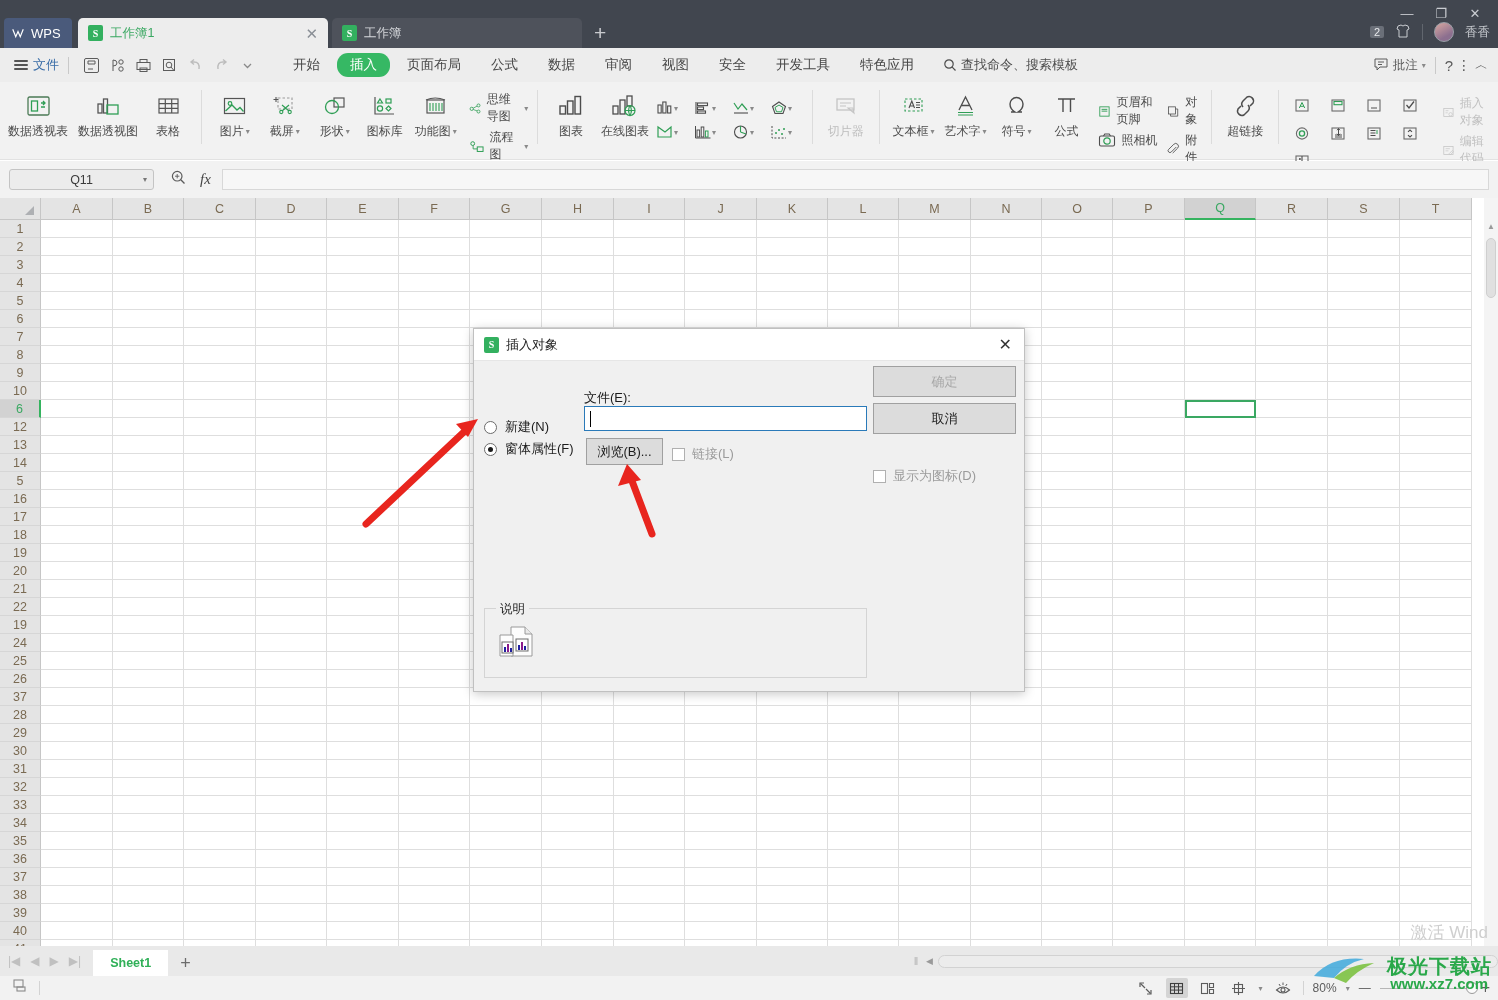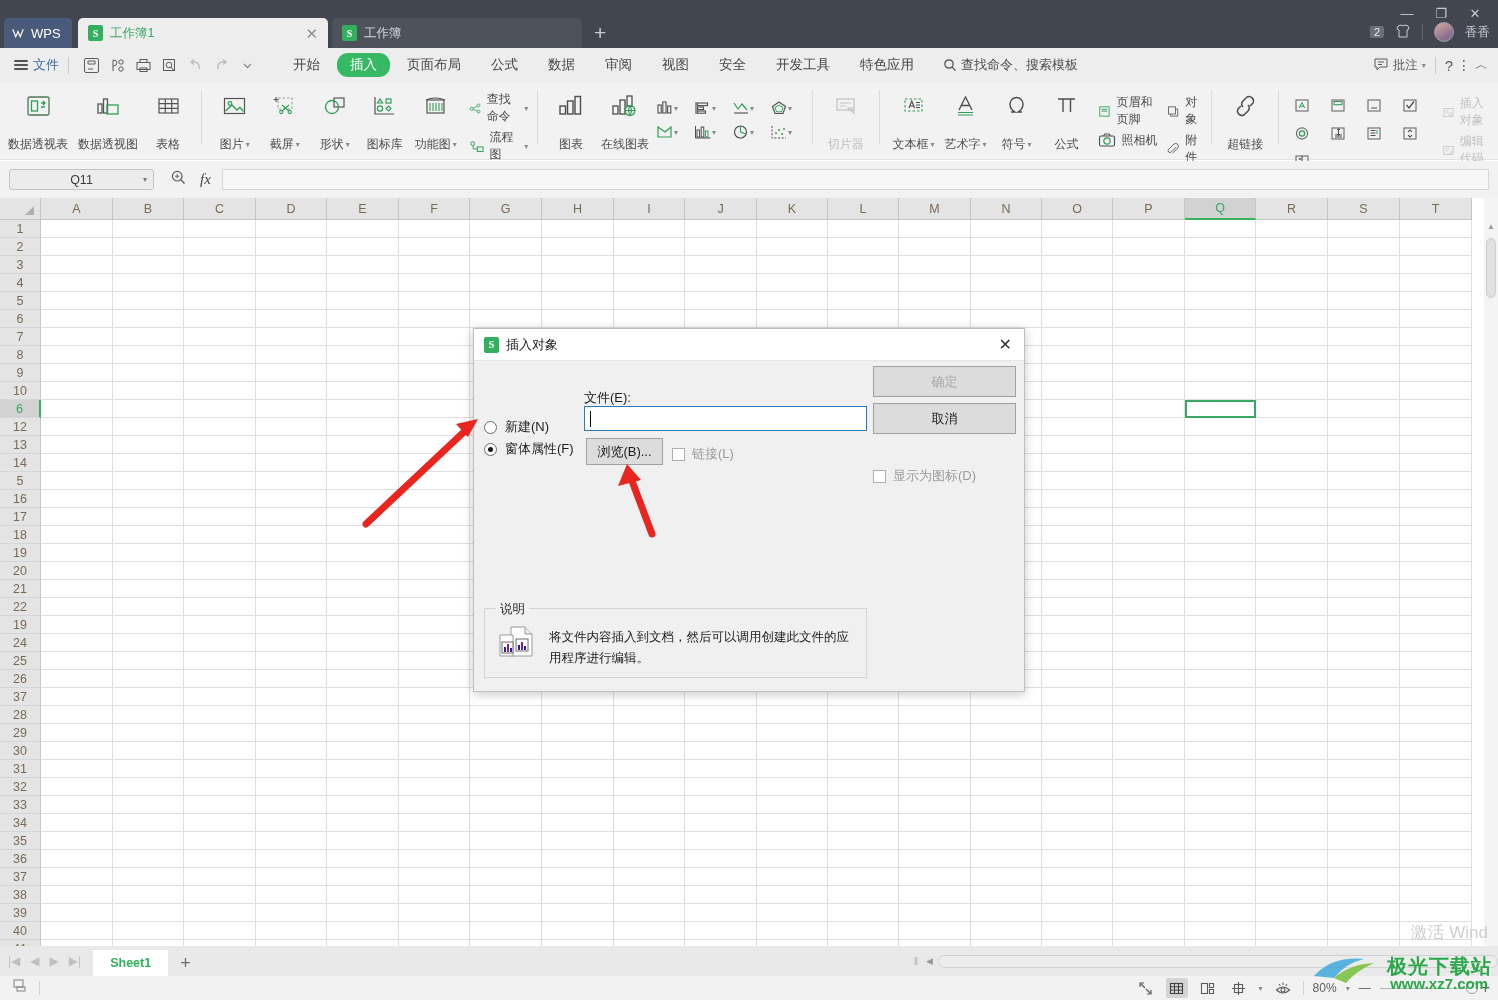--- a/index.html
+++ b/index.html
@@ -82,21 +82,21 @@
   
   .ribbon {
     position: absolute; left: 0; top: 82px; width: 1498px; height: 78px;
     background: #f2f2f2; display: flex; align-items: flex-start;
     border-bottom: 1px solid #e2e2e2;
   }
   .rgroup { display: flex; align-items: flex-start; height: 78px; padding: 5px 3px 0 3px; }
   .rsep { width: 1px; height: 54px; background: #dcdcdc; margin: 8px 5px 0 5px; }
   .rbtn {
     display: flex; flex-direction: column; align-items: center; justify-content: flex-start;
-    min-width: 50px; padding: 4px 5px 0 5px; color: #4b4b4b; font-size: 12px; gap: 15px;
+    min-width: 50px; padding: 4px 5px 0 5px; color: #4b4b4b; font-size: 12px; gap: 2px;
   }
   .rbtn .gly { height: 30px; display: flex; align-items: center; justify-content: center; }
   .rbtn .lbl { white-space: nowrap; font-size: 12px; display:flex; align-items:center; gap:2px; }
   .rbtn.dim { color: #bdbdbd; }
   .caret { font-size: 8px; color: #8a8a8a; }
   .rstack { display: flex; flex-direction: column; gap: 4px; padding: 9px 4px 0 4px; }
   .rrow { display: flex; align-items: center; gap: 5px; color: #4b4b4b; font-size: 12px; }
   .rrow.dim { color: #c0c0c0; }
   .smallgrid { display: grid; grid-template-columns: repeat(5, 26px); gap: 2px; padding-top: 10px; }
   .sgcell { width:26px; height:22px; display:flex; align-items:center; justify-content:center; }
@@ -465,21 +465,21 @@
     </div>
 
     <div class="rstack">
       <div class="rrow">
         <svg width="19" height="17" viewBox="0 0 19 17">
             <circle cx="4" cy="9" r="2.4" fill="none" stroke="#2f9e55" stroke-width="1.2"></circle>
             <circle cx="14" cy="4" r="2.2" fill="none" stroke="#2f9e55" stroke-width="1.2"></circle>
             <circle cx="14" cy="13" r="2.2" fill="none" stroke="#2f9e55" stroke-width="1.2"></circle>
             <path d="M6.2 8 L11.9 5 M6.2 10 L11.9 12" stroke="#2f9e55" stroke-width="1.1"></path>
           </svg>
-        <span>查找命令</span>
+        <span>思维导图</span>
         <span class="caret">▾</span>
       </div>
       <div class="rrow">
         <svg width="19" height="17" viewBox="0 0 19 17">
             <circle cx="4.5" cy="5" r="2.3" fill="none" stroke="#2f9e55" stroke-width="1.2"></circle>
             <rect x="10" y="9" width="7" height="5.5" fill="none" stroke="#2f9e55" stroke-width="1.2"></rect>
             <path d="M5 7.4 v4 h4.8" fill="none" stroke="#2f9e55" stroke-width="1.1"></path>
           </svg>
         <span>流程图</span>
         <span class="caret">▾</span>
@@ -1900,21 +1900,20 @@
         <rect x="21" y="20" width="2" height="5" fill="#2020a0"></rect>
         <rect x="24" y="17" width="2" height="8" fill="#8b1a8b"></rect>
         <rect x="27" y="21" width="2" height="4" fill="#2020a0"></rect>
         <path d="M3 10 h13 v21 h-13 z" fill="#fdfdfd" stroke="#9a9a9a" stroke-width="1"></path>
         <rect x="5" y="17" width="11" height="11" fill="#fff" stroke="#6e6e6e" stroke-width="1"></rect>
         <rect x="7" y="22" width="2" height="5" fill="#2020a0"></rect>
         <rect x="10" y="19" width="2" height="8" fill="#8b1a8b"></rect>
         <rect x="13" y="23" width="2" height="4" fill="#2020a0"></rect>
       </svg>
     </div>
-    <div style="position:absolute; left:75px; top:298px; width:300px; font-size:12.5px; color:#1c1c1c; line-height:21px;">将文件内容插入到文档，然后可以调用创建此文件的应用程序进行编辑。</div>
   </div>
 
   <svg class="arrow-svg">
     <defs>
       <marker id="ah" markerWidth="8" markerHeight="8" refX="4" refY="4" orient="auto">
         <path d="M0 0 L8 4 L0 8 L2 4 Z" fill="#e8251e"></path>
       </marker>
     </defs>
     <g>
       <path d="M367 524 L1468 -2000" stroke="none"></path>

